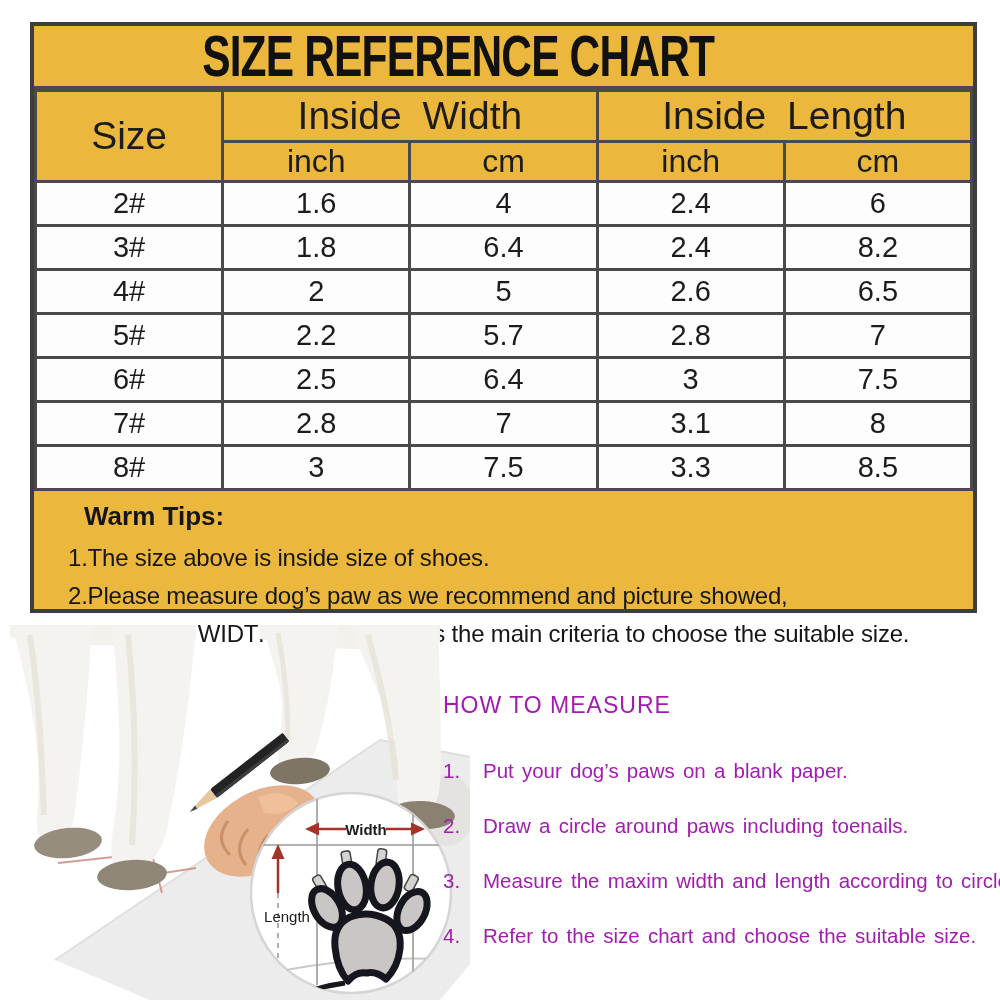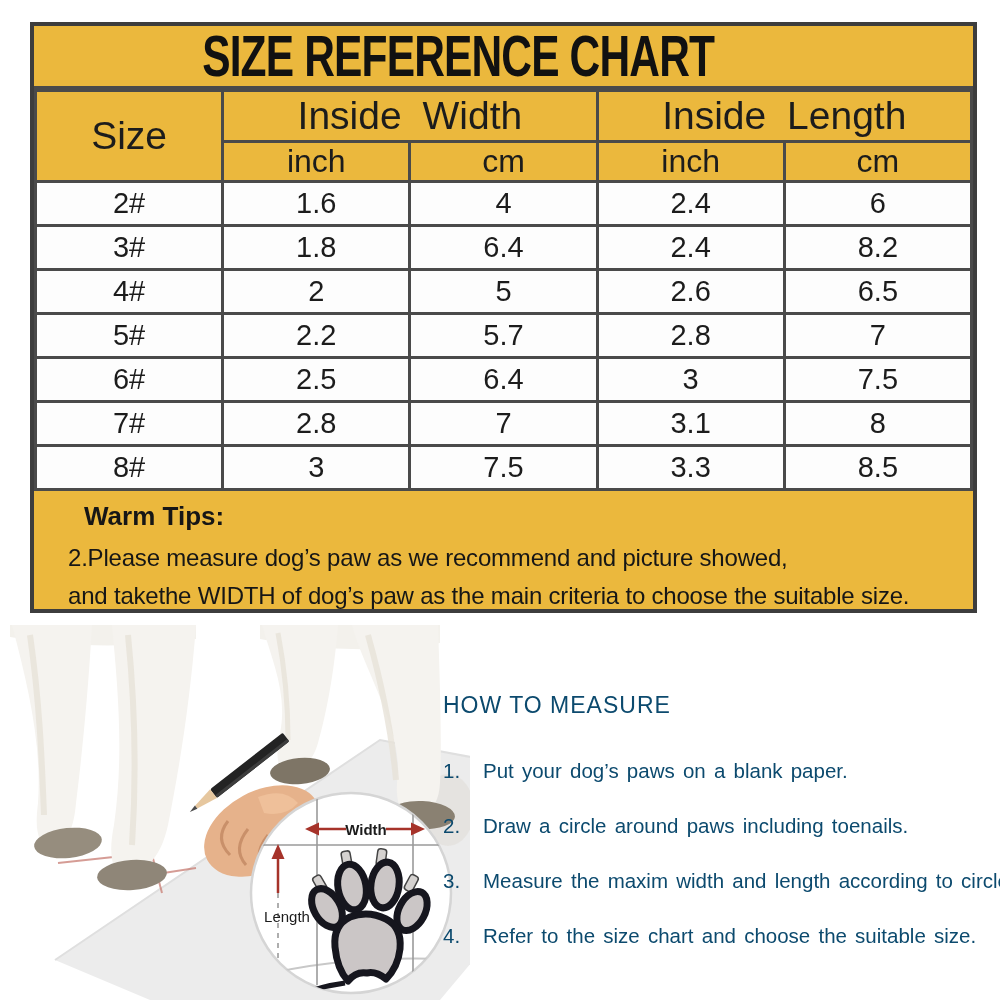--- a/index.html
+++ b/index.html
@@ -22,21 +22,21 @@
   .hdr-size{font-size:39px;}
   .hdr-unit{font-size:32px;height:32px;}
   .size-table td{background:#FDFDFD;font-size:29px;height:41px;}
 
   .warm-tips{padding:8px 10px 0 18px;color:#161616;margin-left:16px;}
   .wt-heading{font-size:26px;font-weight:bold;margin:2px 0 12px 16px;}
   .wt-line{font-size:24px;margin:0 0 10px 0;letter-spacing:-0.2px;}
 
   
   .illustration{position:absolute;left:0;top:625px;width:470px;height:375px;}
-  .instructions{position:absolute;left:443px;top:692px;width:556px;color:#0c4a6e;}
+  .instructions{position:absolute;left:443px;top:692px;width:556px;color:#a21caf;}
   .h2m-heading{font-size:23px;letter-spacing:1px;margin:0 0 40px 0;font-weight:normal;}
   .steps{list-style:none;margin:0;padding:0;}
   .step{display:flex;margin-bottom:31px;font-size:20.5px;word-spacing:2.5px;white-space:nowrap;}
   .step-num{width:40px;flex:none;}
   .diag-label{font-size:15px;fill:#1C1C1C;}
 </style>
 </head>
 <body>
 
 <div class="page">
@@ -108,20 +108,21 @@
           <td>3</td>
           <td>7.5</td>
           <td>3.3</td>
           <td>8.5</td>
         </tr>
       </tbody>
     </table>
 
     <div class="warm-tips">
       <div class="wt-heading">Warm Tips:</div>
+      <p class="wt-line">1.The size above is inside size of shoes.</p>
       <p class="wt-line">2.Please measure dog’s paw as we recommend and picture showed,</p>
       <p class="wt-line">and takethe WIDTH of dog’s paw as the main criteria to choose the suitable size.</p>
     </div>
   </div>
 
   <svg class="illustration" viewBox="0 0 470 375" width="470" height="375" xmlns="http://www.w3.org/2000/svg">
     <defs>
       <clipPath id="circleClip">
           <circle cx="351" cy="268" r="100"></circle>
         </clipPath>

